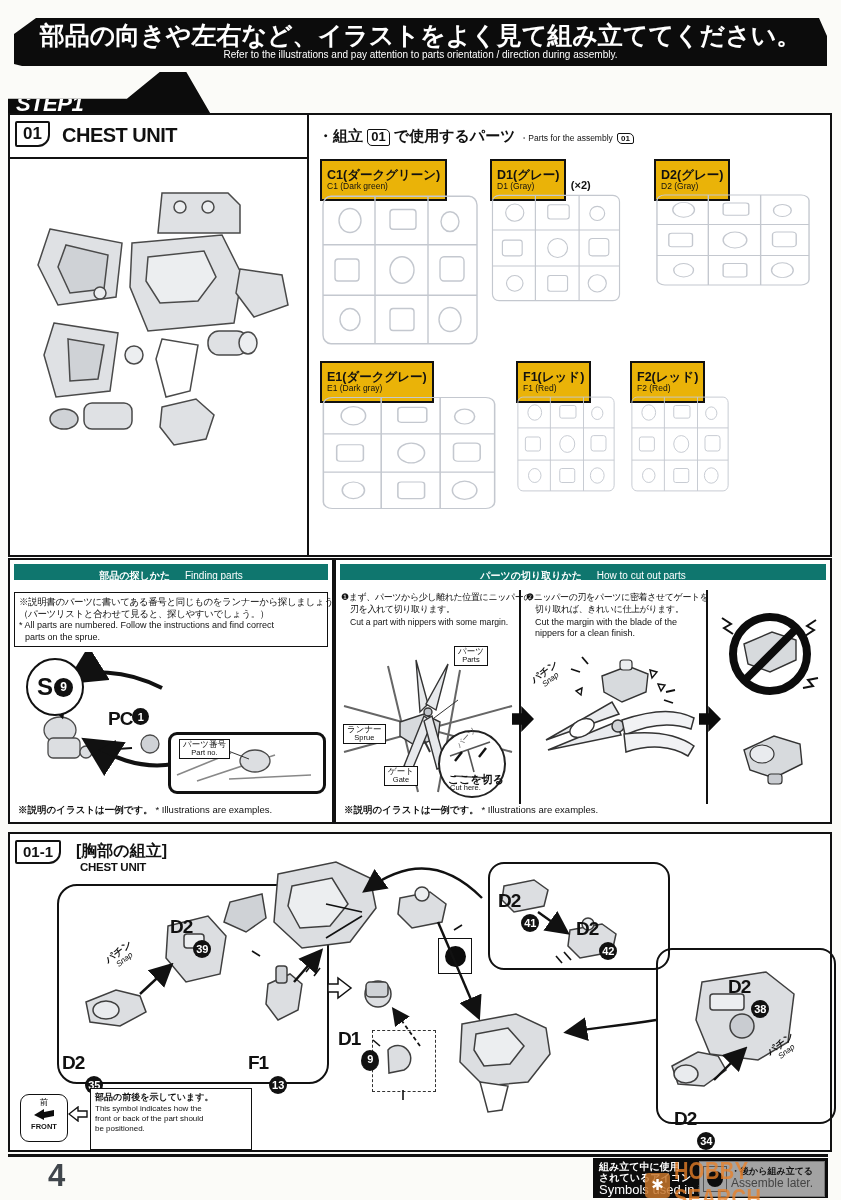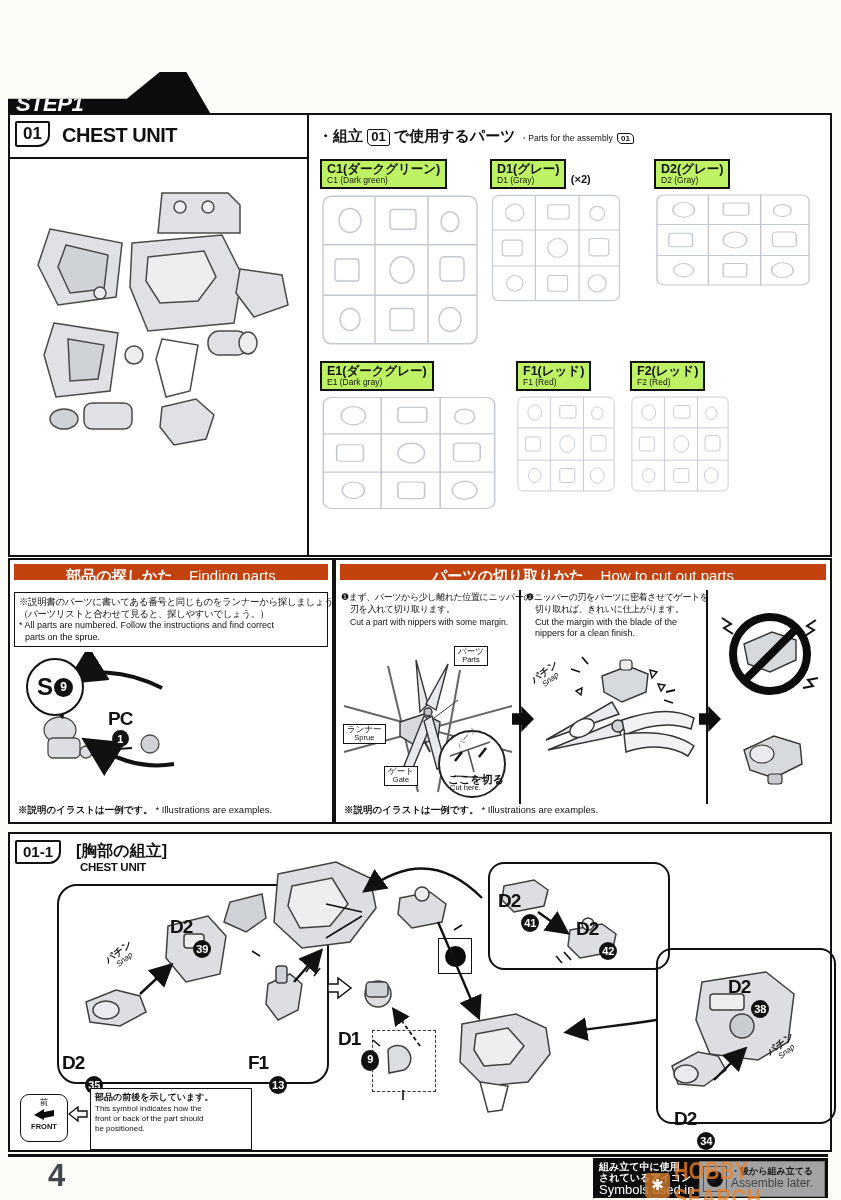--- a/index.html
+++ b/index.html
@@ -14,26 +14,26 @@
   .banner .en{font-size:10px;line-height:1;}
   
   .steptab{background:#0c0c0c;clip-path:polygon(0 58%,58% 58%,74% 0,87% 0,100% 100%,0 100%);}
   .steptab span{position:absolute;left:8px;bottom:1px;color:#fff;font-size:22px;font-weight:bold;font-style:italic;letter-spacing:-0.5px;}
   
   .frame{border:2.5px solid #111;background:#fff;}
   .secnum{border:2px solid #111;background:#fff;font-weight:bold;font-size:17px;line-height:1.3;padding:0 6px;border-radius:2px 2px 12px 2px;display:inline-block;}
   .sec-title{font-size:20px;font-weight:bold;letter-spacing:-0.5px;}
   .hnum{border:1.5px solid #111;padding:0 3px;font-weight:bold;border-radius:2px 5px 2px 5px;display:inline-block;line-height:1.15;}
   
-  .box-label{border:2px solid #111;background:#bef264;padding:1px 5px;display:inline-block;line-height:1.12;}
+  .box-label{border:2px solid #111;background:#eab308;padding:7px 5px;display:inline-block;line-height:1.12;}
   .box-label .jp{font-size:12.5px;font-weight:bold;display:block;}
   .box-label .en{font-size:8.5px;display:block;}
   .qty{font-size:11px;font-weight:bold;}
   
-  .sec-header{background:#c2410c;color:#fff;text-align:center;font-size:15px;line-height:24px;height:16px;}
+  .sec-header{background:#0f766e;color:#fff;text-align:center;font-size:10px;line-height:24px;height:16px;}
   .sec-header .jp{font-weight:bold;}
   .sec-header .en{margin-left:12px;}
   .note-border{border:1.5px solid #111;background:#fff;}
   .small-jp{font-size:9.5px;letter-spacing:-0.4px;line-height:1.28;}
   .small-en{font-size:9px;line-height:1.25;}
   .footnote{font-size:9.5px;}
   
   .cnum{display:inline-flex;align-items:center;justify-content:center;background:#111;color:#fff;border-radius:50%;font-weight:bold;}
   .callout{font-size:19px;font-weight:bold;display:flex;align-items:center;gap:1px;letter-spacing:-1px;}
   .callout .cnum{width:18px;height:18px;font-size:11px;letter-spacing:0;margin-top:44px;}
@@ -71,20 +71,24 @@
           <circle cx="82" cy="70" r="12"></circle>
           <rect x="120" y="58" width="24" height="22" rx="4"></rect>
           <circle cx="30" cy="115" r="10"></circle>
           <rect x="70" y="105" width="24" height="20" rx="3"></rect>
           <circle cx="130" cy="115" r="11"></circle>
         </g>
       </symbol>
     </defs>
   </svg>
 
+  <div class="abs banner" style="left:14px;top:18px;width:813px;height:48px;">
+    <div class="jp">部品の向きや左右など、イラストをよく見て組み立ててください。</div>
+    <div class="en">Refer to the illustrations and pay attention to parts orientation / direction during assembly.</div>
+  </div>
 
   <div class="abs steptab" style="left:8px;top:72px;width:205px;height:46px;">
     <span>STEP1</span>
   </div>
 
   <div class="abs frame" style="left:8px;top:113px;width:820px;height:440px;">
     <div class="vline" style="left:297px;top:0;width:1.5px;height:100%;"></div>
     <div class="vline" style="left:0;top:42px;width:297px;height:1.5px;"></div>
 
     <div class="abs" style="left:5px;top:6px;">
@@ -189,26 +193,41 @@
       <g stroke="#111" stroke-width="1.8" fill="none" marker-end="url(#ah)">
         <path d="M56,44 C52,52 50,58 52,64"></path>
         <path d="M122,96 L92,98"></path>
       </g>
     </svg>
 
     <div class="abs" style="left:16px;top:98px;width:54px;height:54px;border:2.5px solid #111;border-radius:50%;background:#fff;display:flex;align-items:center;justify-content:center;gap:1px;">
       <span style="font-size:24px;font-weight:bold;">S</span>
       <span class="cnum" style="width:19px;height:19px;font-size:12px;">9</span>
     </div>
-    <div class="abs" style="left:98px;top:148px;display:flex;align-items:center;flex-direction:column;">
+    <div class="abs" style="left:98px;top:148px;display:flex;align-items:flex-start;">
       <span style="font-size:19px;font-weight:bold;letter-spacing:-1px;">PC</span>
       <span class="cnum" style="width:17px;height:17px;font-size:11px;">1</span>
     </div>
 
 
+    <div class="abs" style="left:158px;top:172px;width:152px;height:56px;border:3.5px solid #111;border-radius:9px;background:#fff;overflow:hidden;">
+      <svg width="145" height="49" viewBox="0 0 145 49">
+        <g stroke="#888" stroke-width="1.6" fill="none">
+          <path d="M6,40 L60,18"></path>
+            <path d="M26,46 L104,20"></path>
+            <path d="M58,44 L140,40"></path>
+        </g>
+        <ellipse cx="84" cy="26" rx="15" ry="11" fill="#dcdee1" stroke="#4a4a4a" stroke-width="1.3"></ellipse>
+        <path d="M52,14 L78,24" stroke="#333" stroke-width="1"></path>
+      </svg>
+      <div class="abs mini-label" style="left:8px;top:4px;">
+        <span class="jp">パーツ番号</span>
+        <span class="en">Part no.</span>
+      </div>
+    </div>
 
     <div class="abs footnote nw" style="left:8px;bottom:5px;">
       <span class="b">※説明のイラストは一例です。</span>
       <span>* Illustrations are examples.</span>
     </div>
   </div>
 
   <div class="abs frame" style="left:334px;top:558px;width:494px;height:262px;">
     <div class="abs sec-header" style="left:4px;top:4px;right:4px;">
       <span class="jp">パーツの切り取りかた</span>

